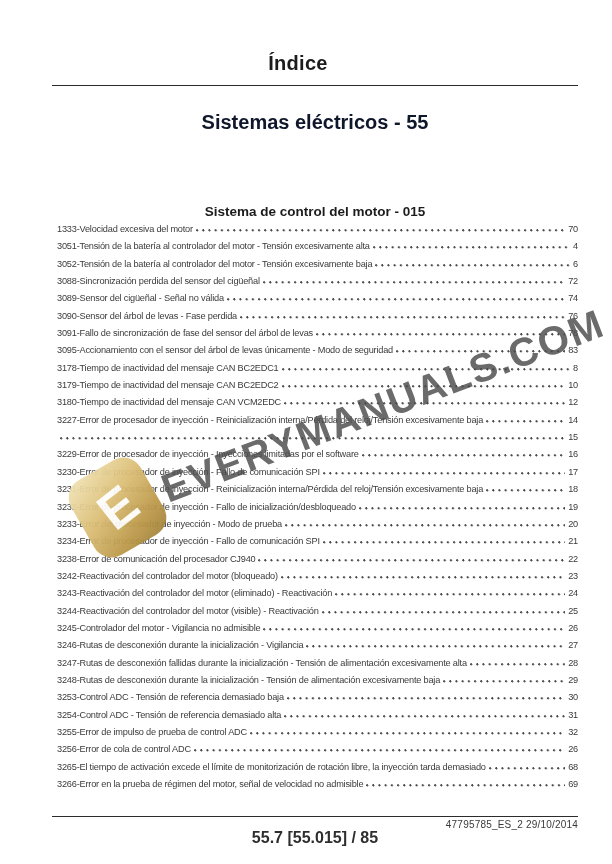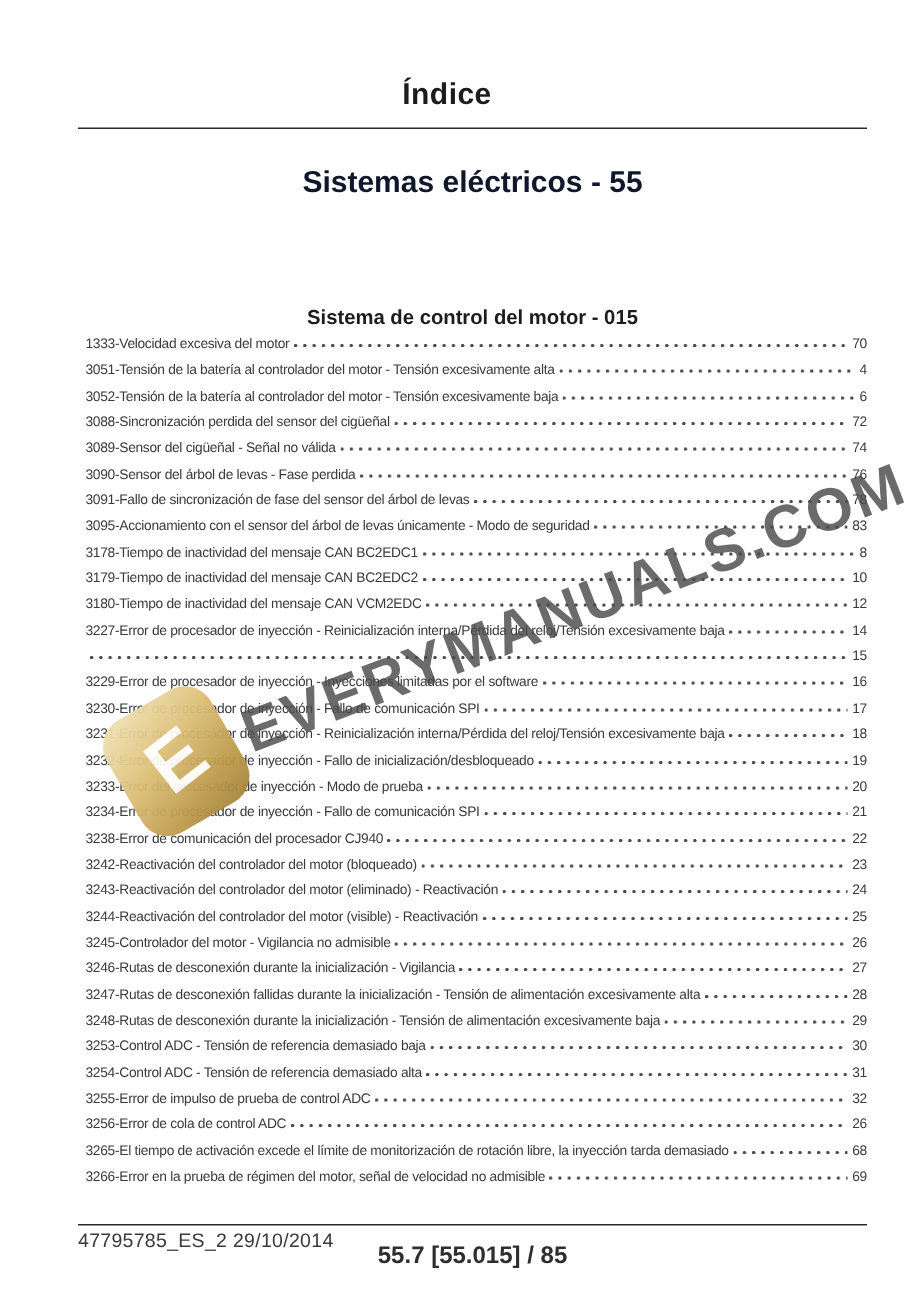--- a/index.html
+++ b/index.html
@@ -37,21 +37,21 @@
   }
   .toc-label { white-space: nowrap; line-height: 17.35px; }
   .toc-dots {
     flex: 1 1 auto; min-width: 0; height: 4px; margin: 0 3px;
     background: radial-gradient(circle at 1.1px 2.4px, #4a4a4a 0.95px, transparent 1.3px) repeat-x left bottom;
     background-size: 6.2px 4px;
   }
   .toc-page { white-space: nowrap; line-height: 17.35px; }
   .footer-doc-ref {
     position: absolute; top: 819px; left: 52px; width: 526px;
-    text-align: left; font-size: 13px; color: #3a3a3a; letter-spacing: 0.2px;
+    text-align: right; font-size: 10px; color: #3a3a3a; letter-spacing: 0.2px;
   }
   .footer-page-ref {
     position: absolute; top: 829px; left: 52px; width: 526px;
     text-align: center; font-size: 16px; color: #2e2e2e; font-weight: bold;
   }
   .watermark {
     position: absolute; left: 80px; top: 464px;
     display: flex; align-items: center; gap: 9px;
     transform: rotate(-21deg); transform-origin: 40px 50px;
     pointer-events: none;

